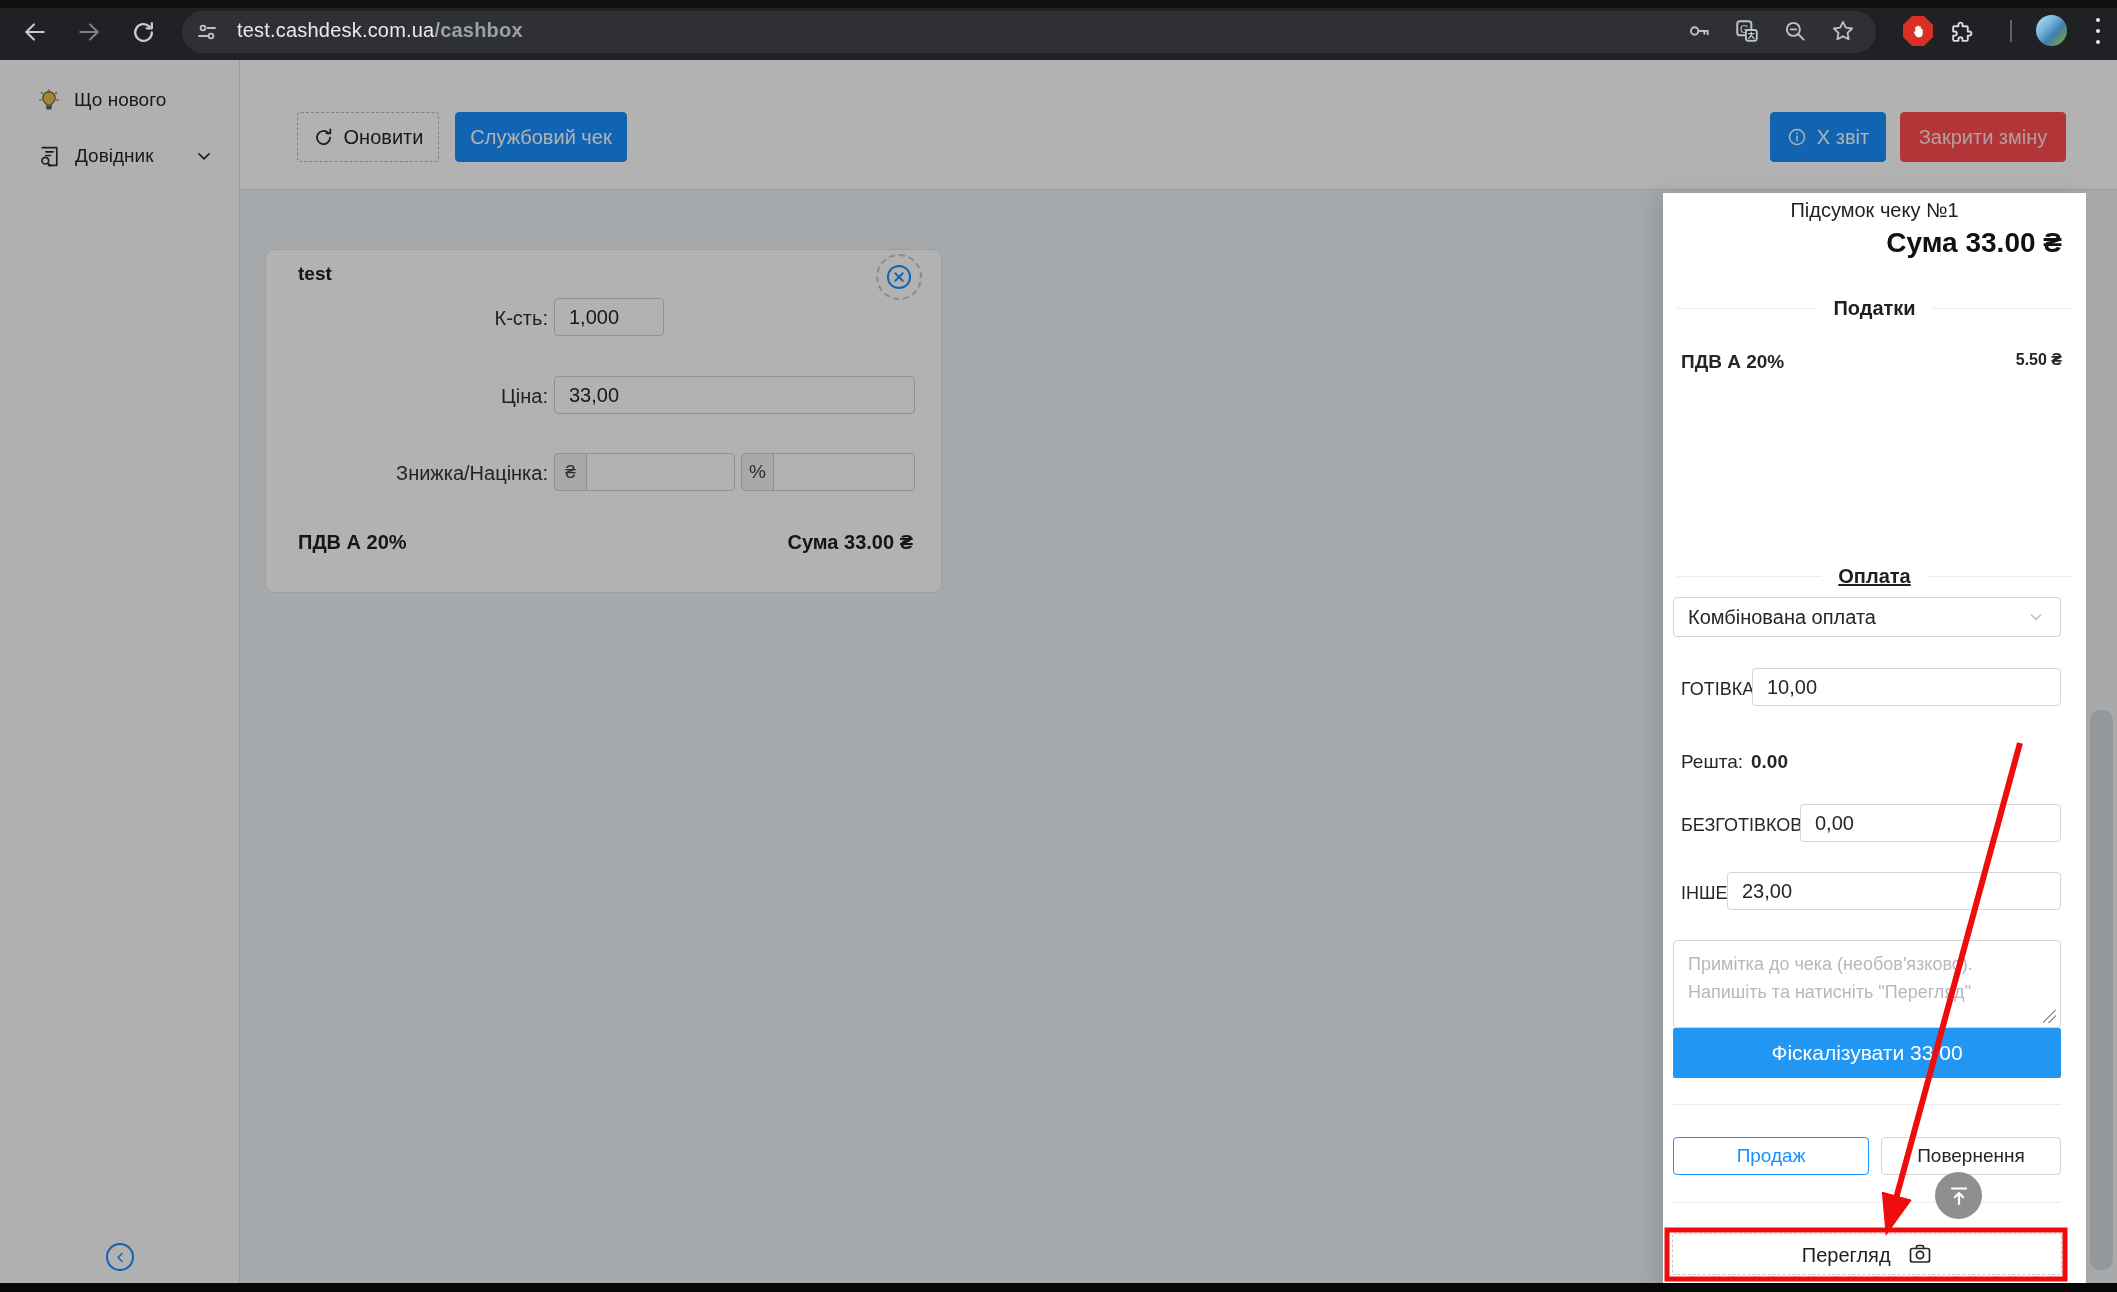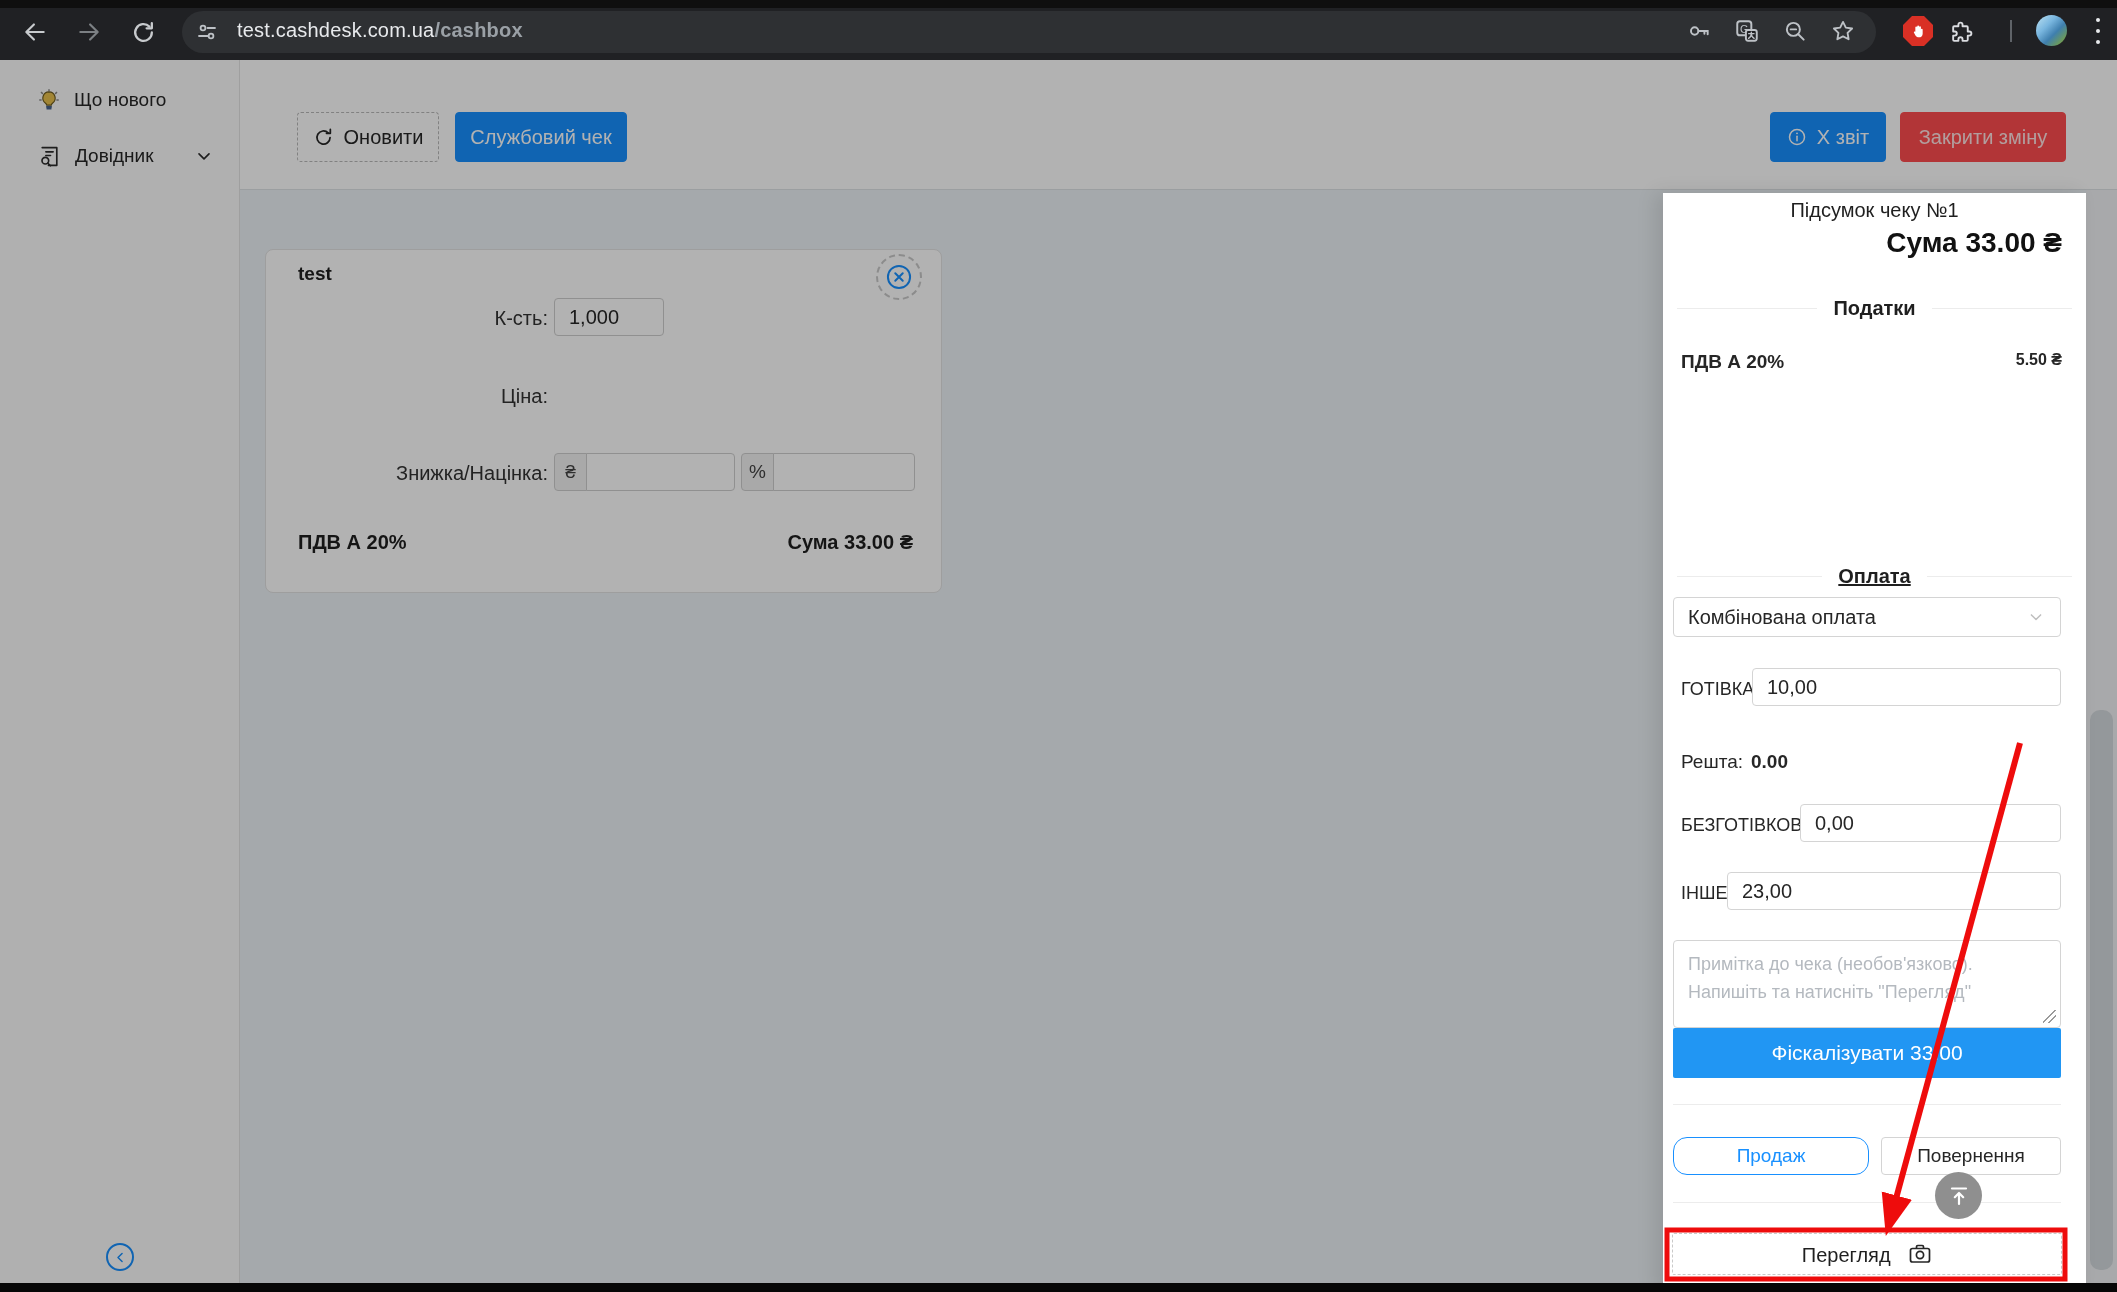--- a/index.html
+++ b/index.html
@@ -63,21 +63,21 @@
   .d-row-label { position:absolute; font-size:18px; color:#262626; }
   .d-ipt { position:absolute; height:38px; border:1px solid #d4d4d4; border-radius:4px; font-size:20px; color:#262626; padding:0 14px; font-family:inherit; outline:none; background:#fff; }
   .select-box { position:absolute; left:10px; top:404px; width:388px; height:40px; border:1px solid #d4d4d4; border-radius:4px; display:flex; align-items:center; padding:0 14px; font-size:20px; color:#262626; cursor:pointer; }
   .select-box .chev { margin-left:auto; }
   #note { position:absolute; left:10px; top:747px; width:388px; height:88px; border:1px solid #d4d4d4; border-radius:4px; resize:none; font-family:inherit; font-size:18px; padding:10px 14px; color:#595959; line-height:1.55; }
   #note::placeholder { color:#b4b9bf; }
   .resize-grip { position:absolute; left:380px; top:817px; width:13px; height:13px;
     background:linear-gradient(135deg,transparent 45%,#9a9a9a 45%,#9a9a9a 52%,transparent 52%,transparent 68%,#9a9a9a 68%,#9a9a9a 75%,transparent 75%); pointer-events:none; }
   #btn-fiscalize { position:absolute; left:10px; top:835px; width:388px; height:50px; background:#2196f3; color:#fff; font-size:21px; border:none; border-radius:2px; }
   .hr { position:absolute; left:10px; width:388px; height:1px; background:#ececec; }
-  #btn-sale { position:absolute; left:10px; top:944px; width:196px; height:38px; background:#fff; border:1px solid #1890ff; color:#1890ff; font-size:19px; border-radius:14px; }
+  #btn-sale { position:absolute; left:10px; top:944px; width:196px; height:38px; background:#fff; border:1px solid #1890ff; color:#1890ff; font-size:19px; border-radius:4px; }
   #btn-refund { position:absolute; left:218px; top:944px; width:180px; height:38px; background:#fff; border:1px solid #d4d4d4; color:#262626; font-size:19px; border-radius:4px; }
   #backtop { position:absolute; left:272px; top:979px; width:47px; height:47px; border-radius:50%; background:#8f8f8f; display:flex; align-items:center; justify-content:center; }
   #btn-preview { position:absolute; left:9px; top:1040px; width:390px; height:42px; background:#fff; border:1px dashed #c9c9c9; border-radius:2px; color:#1f1f1f; font-size:20px; }
 
   
   #blackbar { position:absolute; left:0; top:1283px; width:2117px; height:9px; background:#070707; z-index:60; }
   #annot { position:absolute; left:0; top:0; width:2117px; height:1292px; z-index:70; pointer-events:none; }
 
   button { font-family:inherit; cursor:pointer; }
   svg { display:block; }
@@ -223,20 +223,21 @@
           <svg width="28" height="28" viewBox="0 0 24 24">
               <circle cx="12" cy="12" r="9.5" stroke="#1890ff" stroke-width="1.7" fill="none"></circle>
               <path d="M8.8 8.8l6.4 6.4M15.2 8.8l-6.4 6.4" stroke="#1890ff" stroke-width="1.7" stroke-linecap="round"></path>
             </svg>
         </div>
 
         <div class="form-label" style="top:57px;">К-сть:</div>
         <input class="ipt" style="left: 288px; top: 48px; width: 110px;" value="1,000">
 
         <div class="form-label" style="top:135px;">Ціна:</div>
+        <input class="ipt" style="left: 288px; top: 126px; width: 361px;" value="33,00">
 
         <div class="form-label" style="top:212px;">Знижка/Націнка:</div>
         <div class="addon" style="left:288px; top:203px;">₴</div>
         <input class="ipt" style="left: 320px; top: 203px; width: 149px; border-radius: 0px 4px 4px 0px;">
         <div class="addon" style="left:475px; top:203px;">%</div>
         <input class="ipt" style="left: 507px; top: 203px; width: 142px; border-radius: 0px 4px 4px 0px;">
 
         <div class="card-tax">ПДВ А 20%</div>
         <div class="card-sum">Сума 33.00 ₴</div>
       </div>

